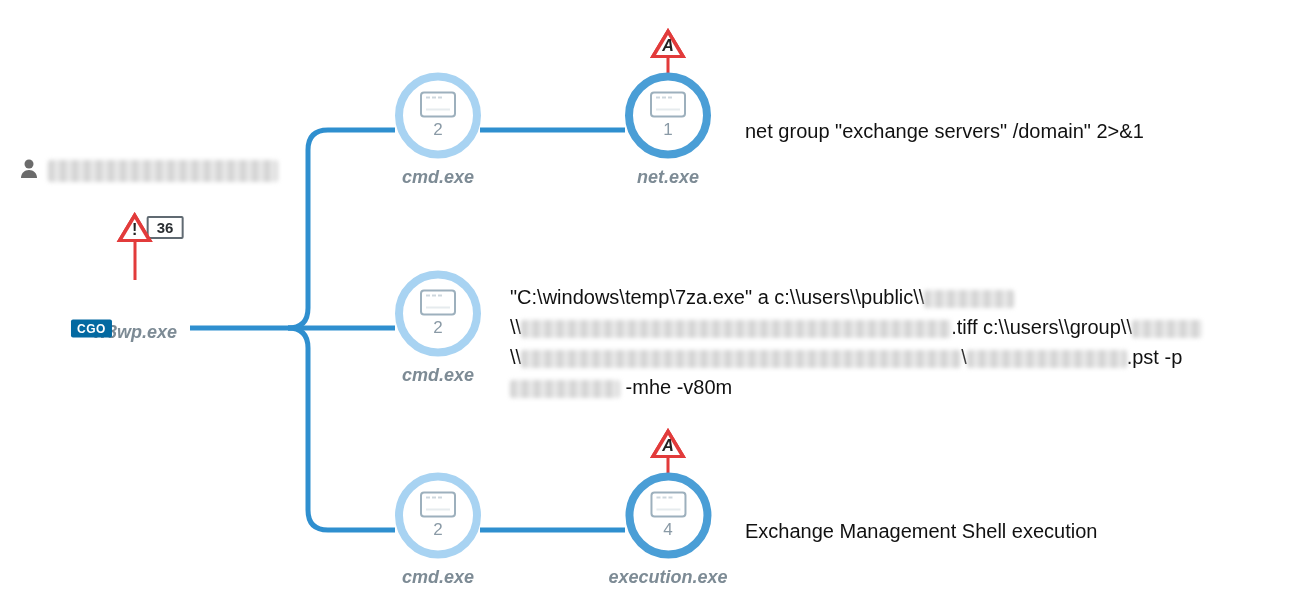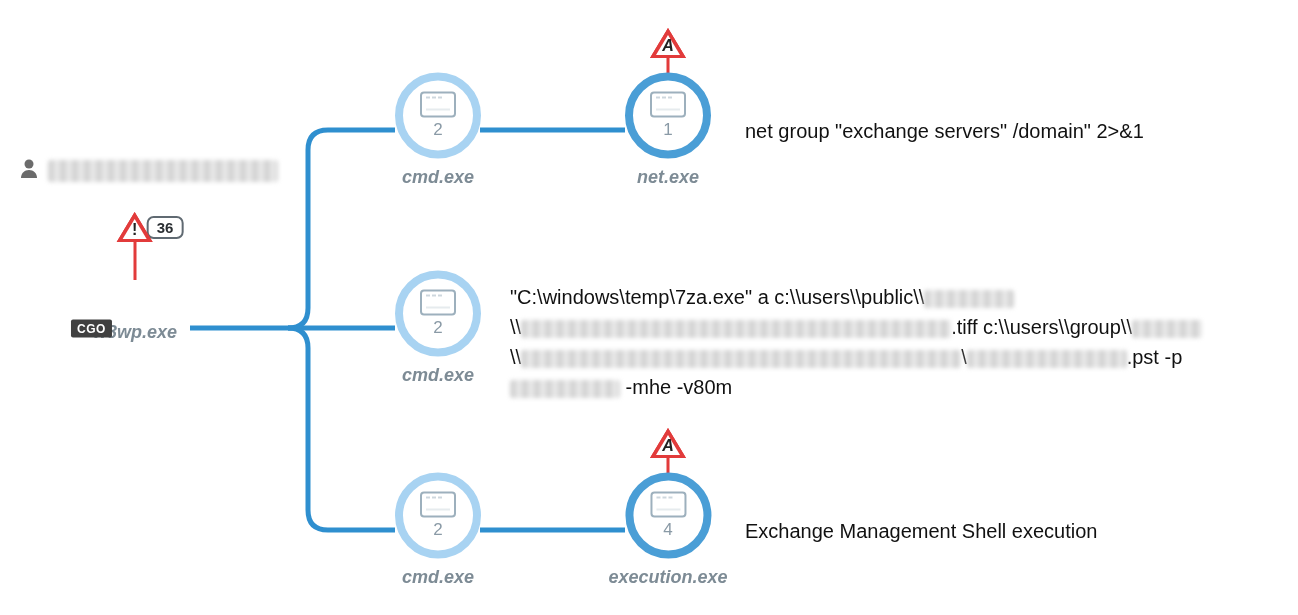--- a/index.html
+++ b/index.html
@@ -84,21 +84,21 @@
     font-style: italic;
     color: #7d8b95;
     font-size: 18px;
     font-weight: 700;
   }
   .root .label { font-weight: 600; font-style: italic; }
   .cgo-tag {
     position: absolute;
     top: 6px;
     left: -22px;
-    background: #404040;
+    background: #0369a1;
     color: #fff;
     font-size: 12px;
     font-weight: 700;
     padding: 2px 6px;
     border-radius: 2px;
     letter-spacing: 0.5px;
   }
   
   .alert-group {
     position: absolute;
@@ -132,21 +132,21 @@
     text-align: center;
     font-weight: 900;
     font-size: 16px;
     color: #222;
     z-index: 2;
   }
   .badge36 {
     margin-left: -6px;
     background: #fff;
     border: 2px solid #606a72;
-    border-radius: 7px;
+    border-radius: 2px;
     padding: 1px 8px;
     font-size: 15px;
     font-weight: 600;
     color: #2b2f33;
   }
   .alert-stem {
     position: absolute;
     width: 3px;
     background: #e23b3b;
     transform: translateX(-50%);

